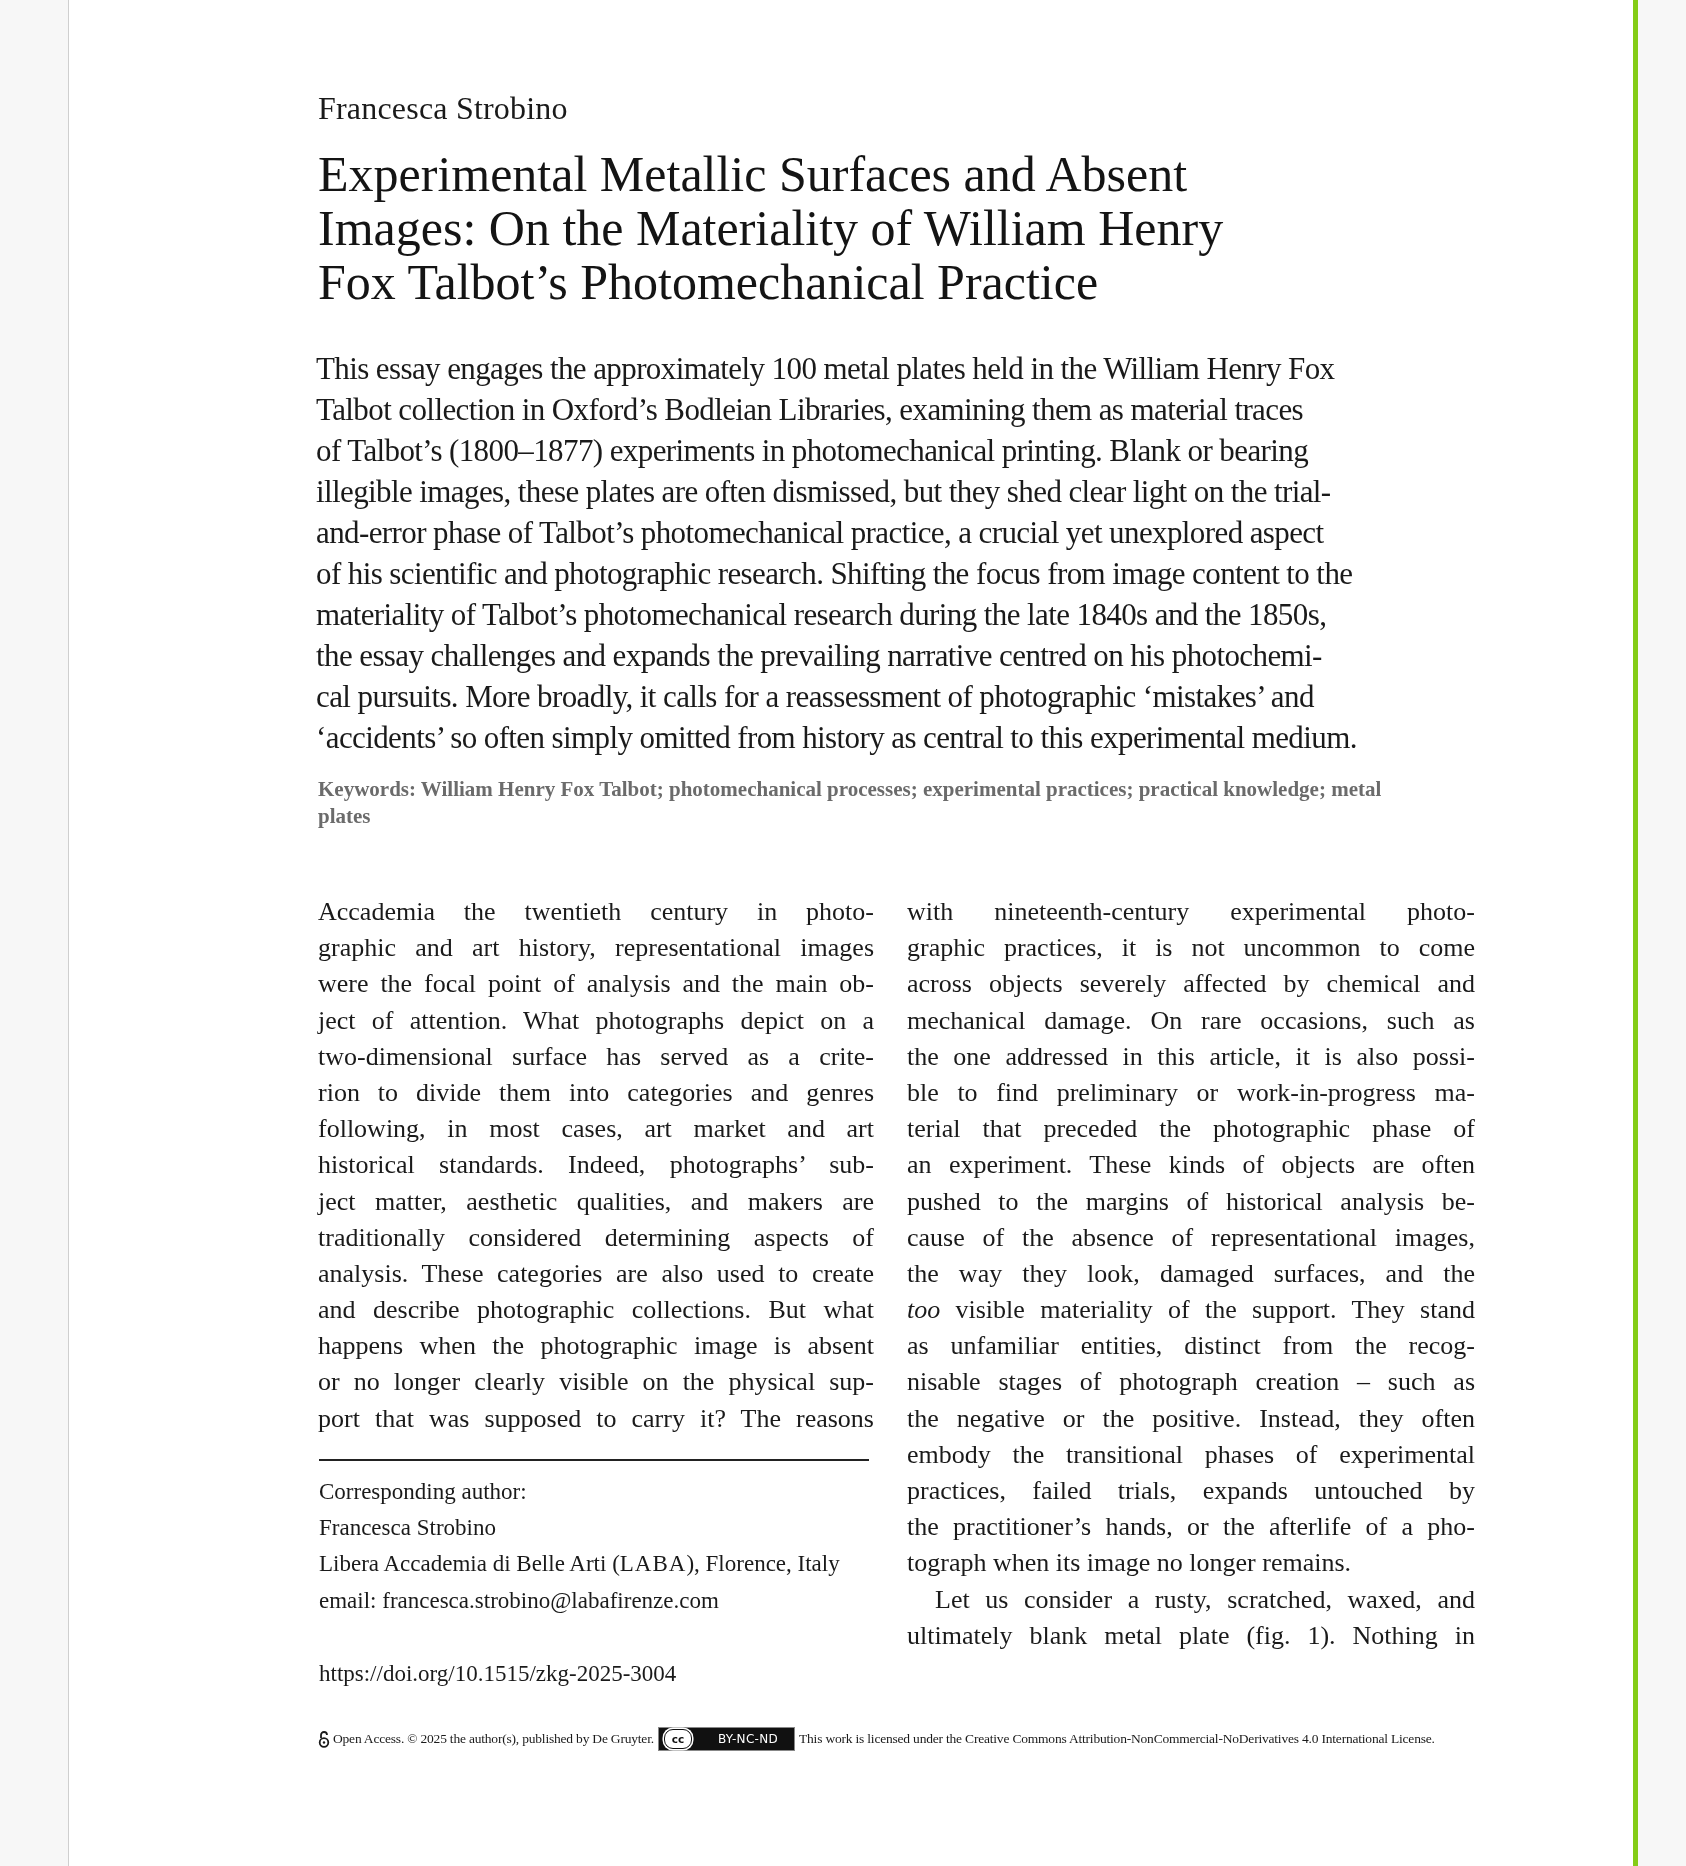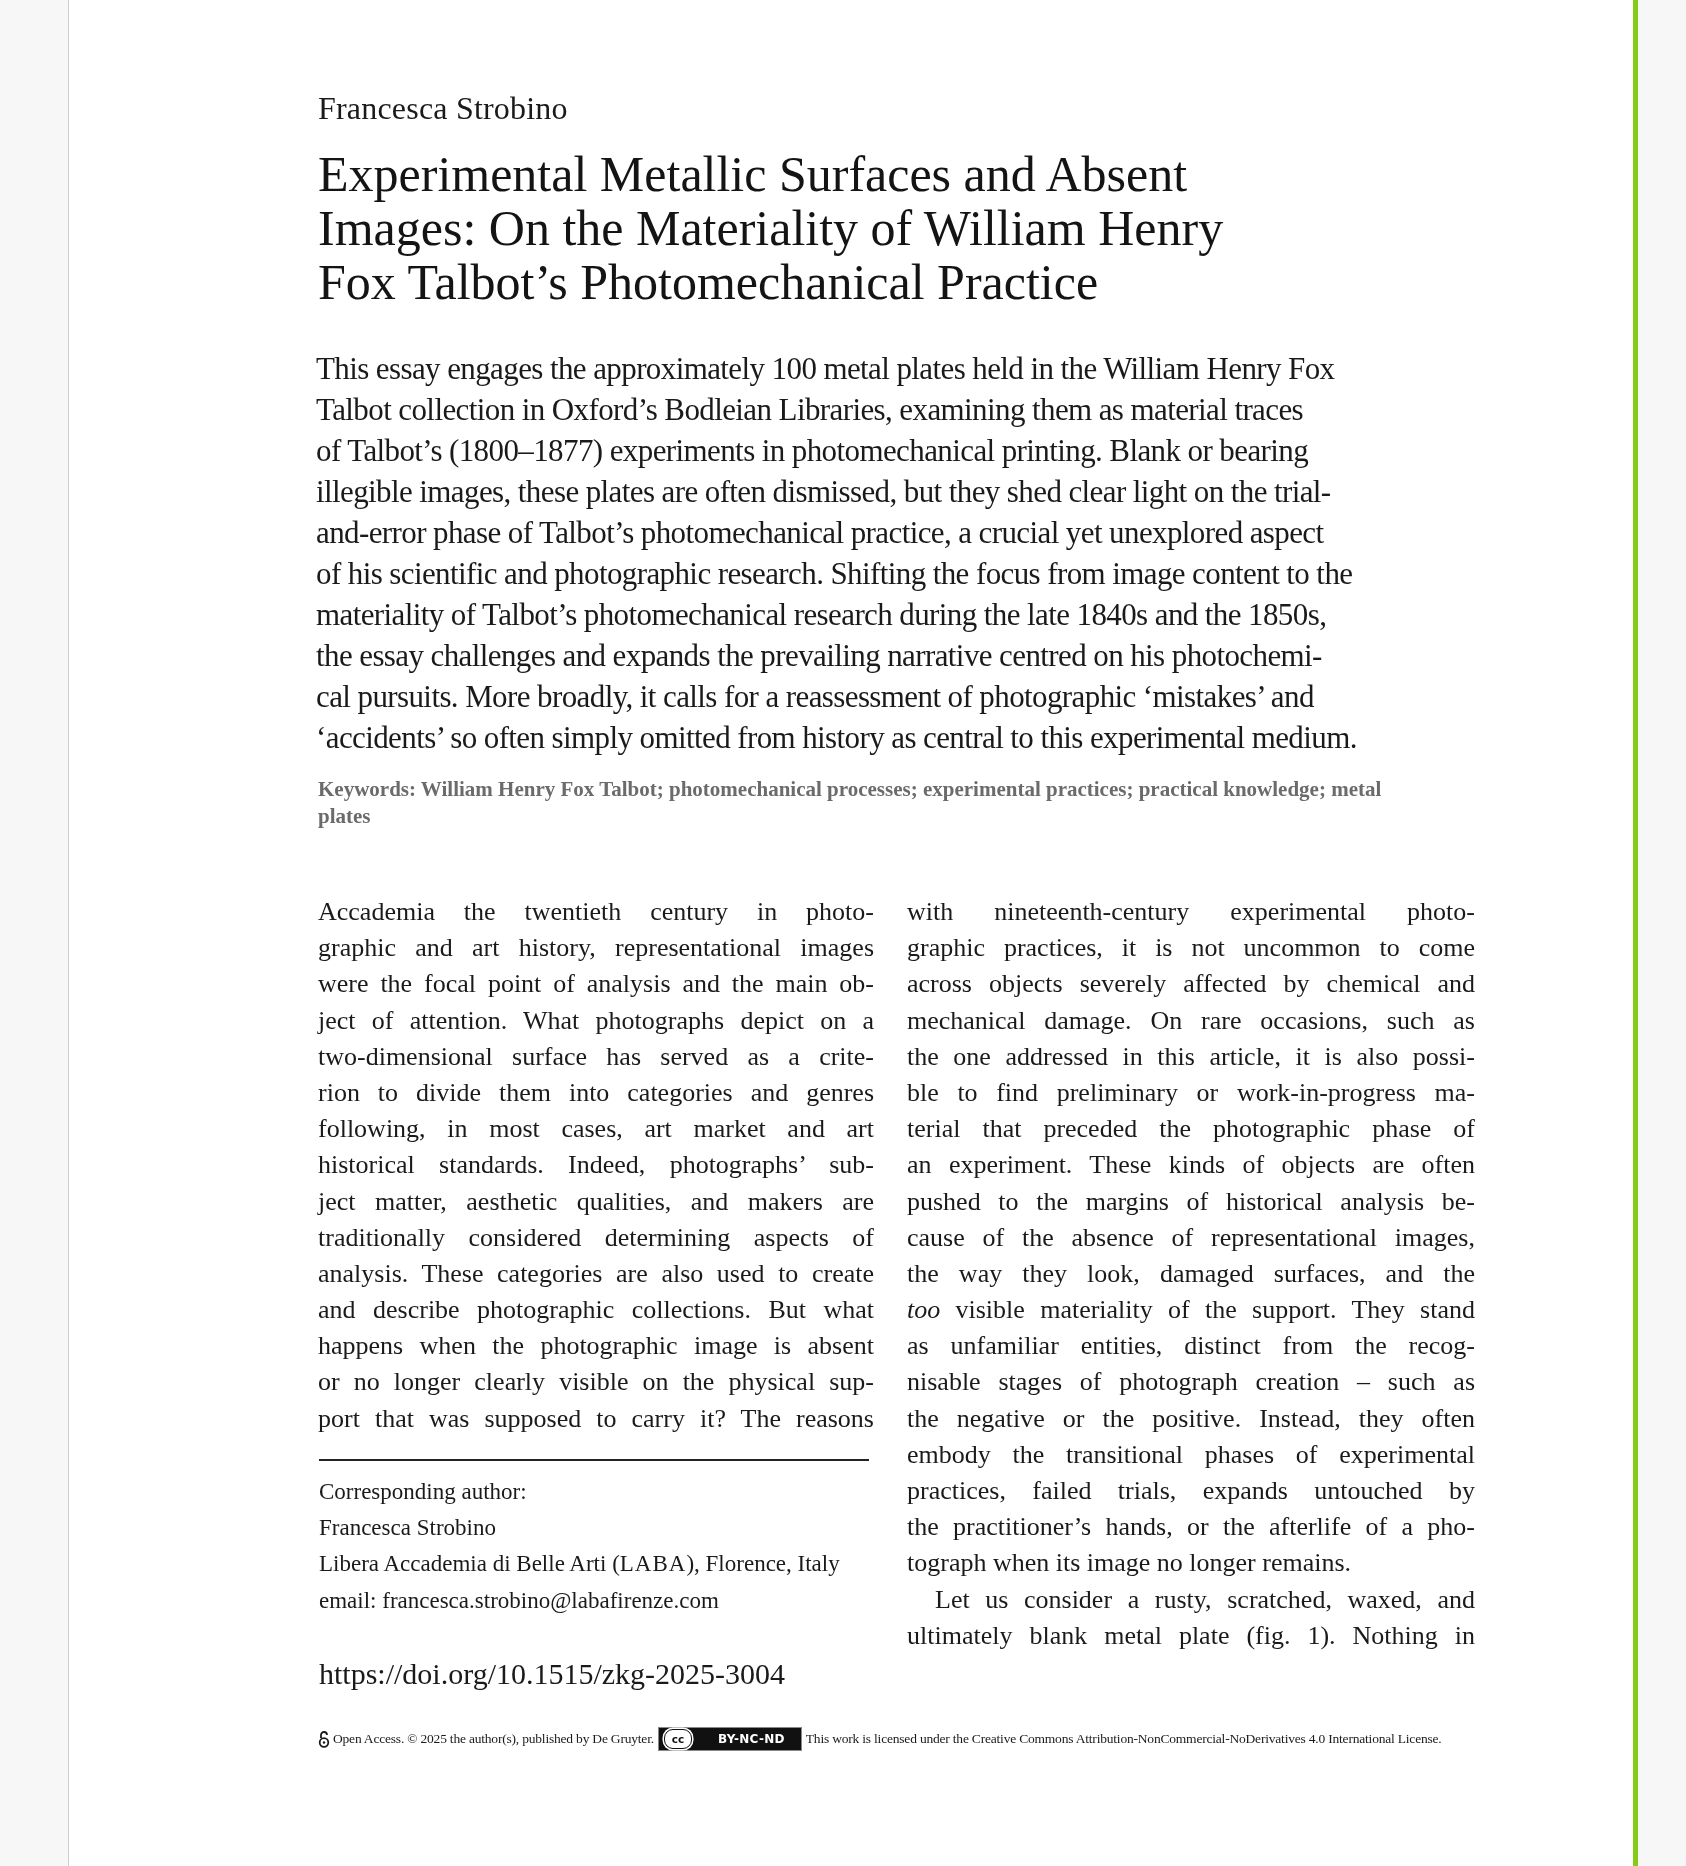--- a/index.html
+++ b/index.html
@@ -103,21 +103,21 @@
     font-size: 23px;
     line-height: 36.2px;
     color: #1a1a1a;
   }
   .footnote span { display: block; white-space: nowrap; }
   .smallcaps { font-variant: small-caps; letter-spacing: 1px; }
   .doi {
     position: absolute;
     left: 250px;
     top: 1656px;
-    font-size: 30px;
+    font-size: 23px;
     line-height: 36px;
     color: #1a1a1a;
   }
   .license {
     position: absolute;
     left: 249px;
     top: 1728px;
     height: 22px;
     display: flex;
     align-items: center;
@@ -155,21 +155,21 @@
     font-weight: bold;
     font-size: 10.5px;
     margin-right: 6px;
     border: 1.5px solid #111;
     box-shadow: 0 0 0 1.5px #fff;
     margin-left: 3px;
   }
   .cc-text {
     color: #fff;
     font-family: "DejaVu Sans", sans-serif;
-    font-weight: bold;
+    font-weight: normal;
     font-size: 12px;
     padding-right: 14px;
     letter-spacing: 0.3px;
   }
 </style>
 </head>
 <body>
 
 <div class="page">
 

